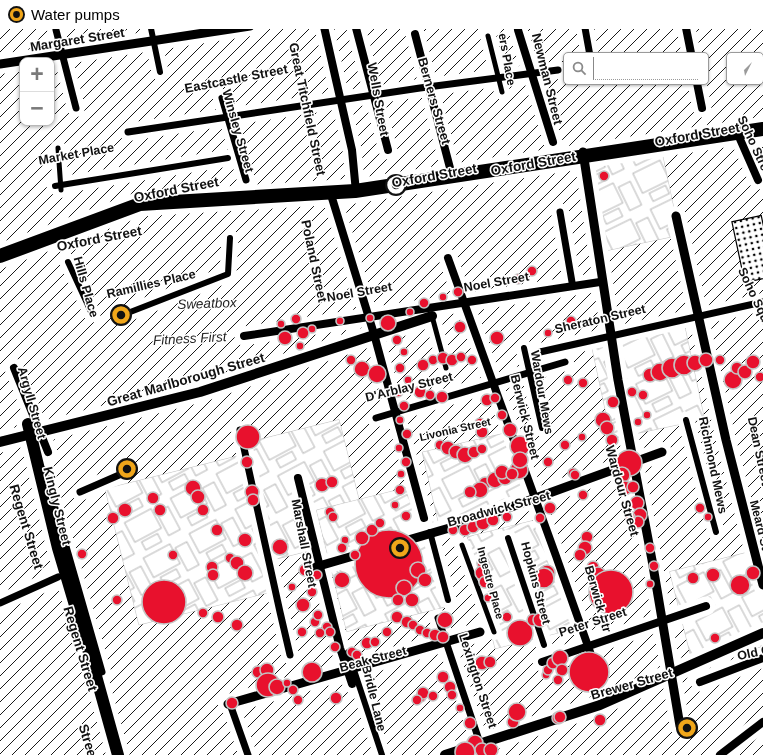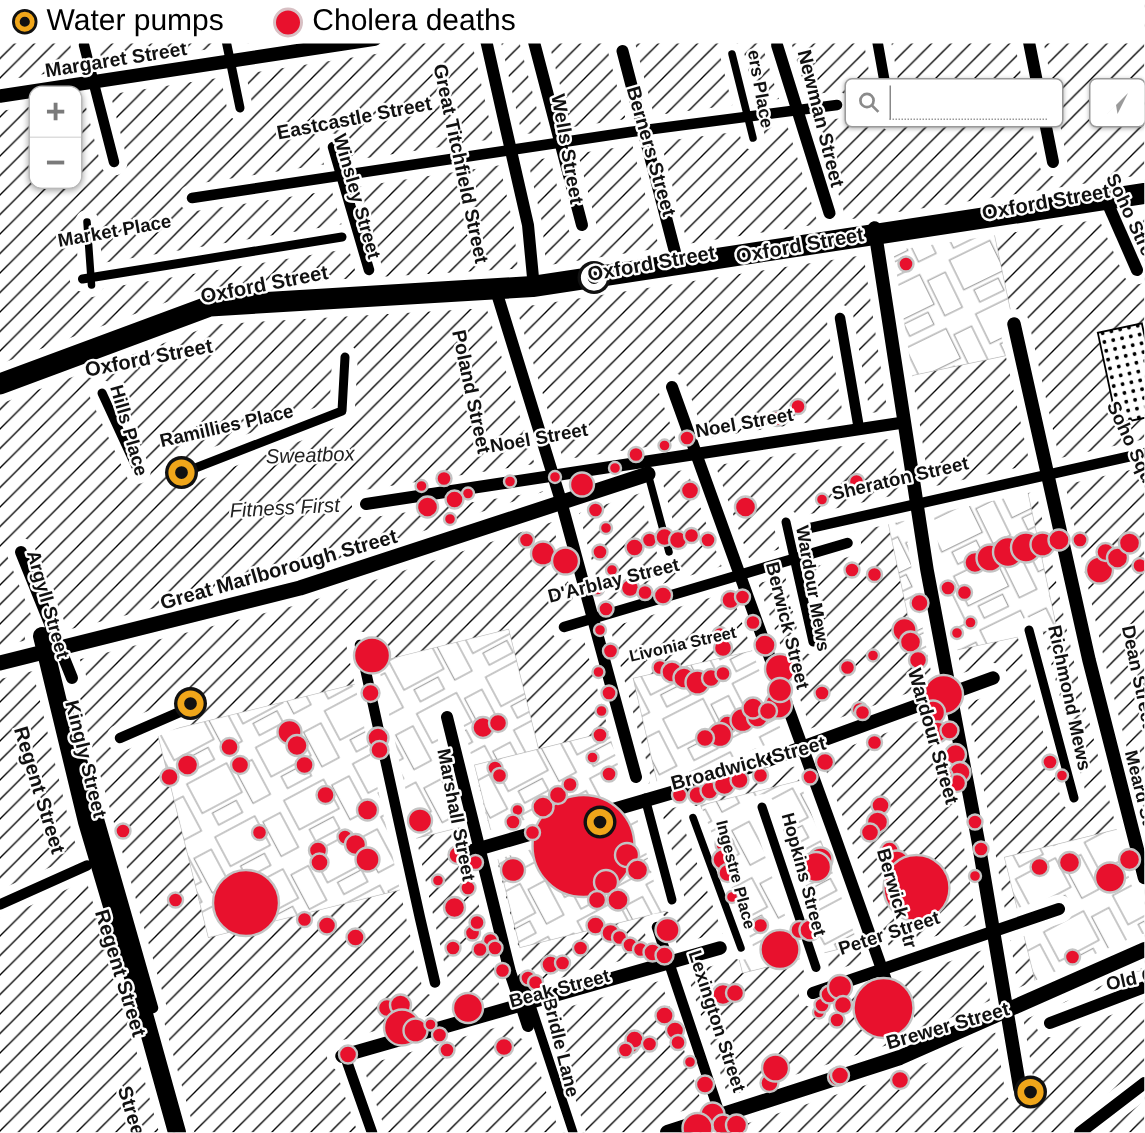--- a/index.html
+++ b/index.html
@@ -5,21 +5,21 @@
   html,body{margin:0;padding:0;width:763px;height:755px;overflow:hidden;
     font-family:"Liberation Sans",sans-serif;background:#fff;}
   #stage{position:relative;width:763px;height:755px;background:#fff;}
   #map-svg{position:absolute;left:0;top:0;}
   
   #legend{position:absolute;left:0;top:0;width:763px;height:29px;background:#fff;
     display:flex;align-items:center;gap:6px;z-index:30;}
   .legend-item{display:flex;align-items:center;gap:5px;cursor:pointer;}
   .legend-item:first-child{margin-left:7px;}
   .legend-item+.legend-item{margin-left:26px;}
-  .legend-label{font-size:20px;color:#000;text-align:center;}
+  .legend-label{font-size:15px;color:#000;text-align:center;}
   
   #zoomctl{position:absolute;left:19px;top:57px;width:34px;background:#fff;
     border:1px solid #b9b9b9;border-radius:9px;box-shadow:0 1px 4px rgba(0,0,0,.35);
     z-index:20;overflow:hidden;}
   .zbtn{width:34px;height:33px;display:flex;align-items:center;justify-content:center;
     font-size:23px;font-weight:bold;color:#7a7a7a;cursor:pointer;background:#fff;user-select:none;}
   .zdiv{height:1px;background:#ddd;}
   
   #searchbox{position:absolute;left:563px;top:52px;width:144px;height:31px;background:#fff;
     border:1px solid #9a9a9a;border-radius:5px;box-shadow:0 1px 3px rgba(0,0,0,.3);
@@ -498,26 +498,20 @@
     </svg>
 
   <div id="legend">
     <div class="legend-item">
       <svg width="19" height="19">
         <circle cx="9.5" cy="9.5" r="8.5" fill="#111"></circle>
         <circle cx="9.5" cy="9.5" r="5" fill="none" stroke="#f0a61a" stroke-width="3.2"></circle>
       </svg>
       <span class="legend-label">Water pumps</span>
     </div>
-    <div class="legend-item">
-      <svg width="22" height="22">
-        <circle cx="11" cy="11" r="9" fill="#e8112d" stroke="#d8c0c4" stroke-width="2"></circle>
-      </svg>
-      <span class="legend-label">Cholera deaths</span>
-    </div>
   </div>
 
   <div id="zoomctl">
     <div class="zbtn">+</div>
     <div class="zdiv"></div>
     <div class="zbtn">−</div>
   </div>
 
   <div id="searchbox">
     <svg class="mag" width="15" height="15">

